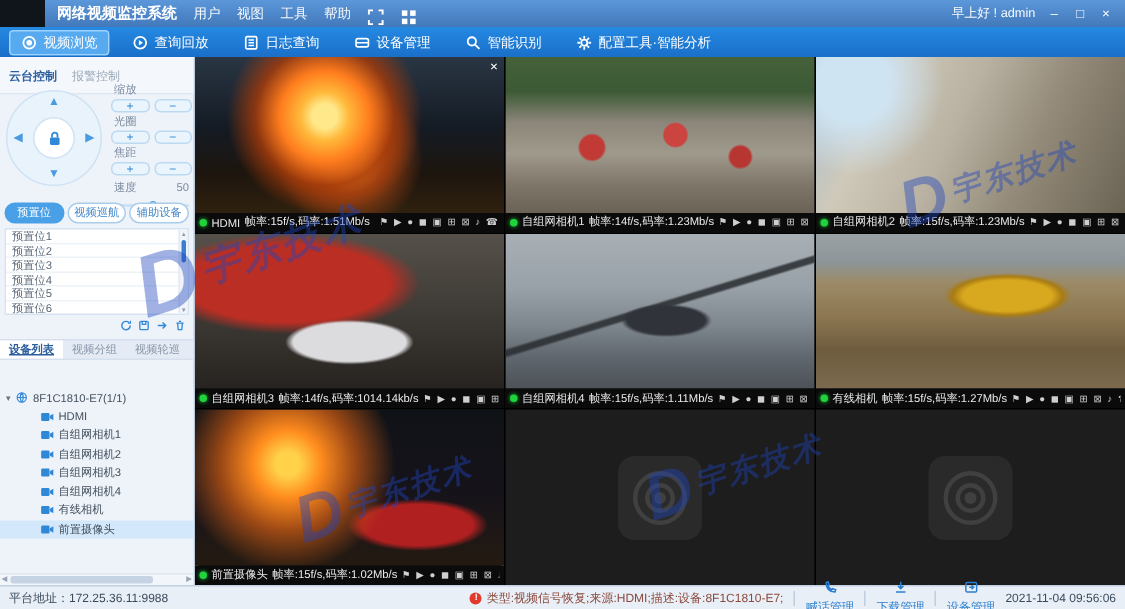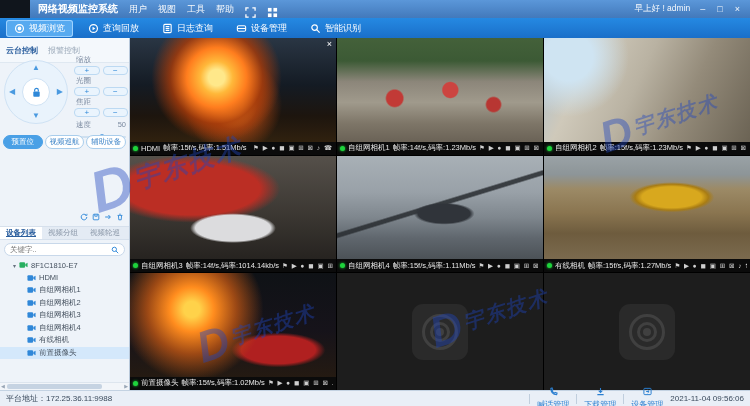--- a/index.html
+++ b/index.html
@@ -234,20 +234,27 @@
         </svg>
       <span>设备管理</span>
     </span>
     <span class="tbtn">
       <svg viewBox="0 0 12 12" fill="none" stroke="#fff" stroke-width="1.3">
           <circle cx="5" cy="5" r="3"></circle>
           <path d="M7.3 7.3L10.5 10.5"></path>
         </svg>
       <span>智能识别</span>
     </span>
+    <span class="tbtn">
+      <svg viewBox="0 0 12 12" fill="none" stroke="#fff" stroke-width="1.3">
+          <circle cx="6" cy="6" r="2.2"></circle>
+          <path d="M6 1v2M6 9v2M1 6h2M9 6h2M2.5 2.5l1.4 1.4M8.1 8.1l1.4 1.4M9.5 2.5L8.1 3.9M3.9 8.1L2.5 9.5"></path>
+        </svg>
+      <span>配置工具·智能分析</span>
+    </span>
   </div>
 
   <div class="sidebar">
     <div class="ptz-tabs">
       <span class="on">云台控制</span>
       <span class="off">报警控制</span>
     </div>
 
     <div class="pad">
       <span class="ar u">▲</span>
@@ -287,20 +294,34 @@
         <div class="th"></div>
       </div>
     </div>
 
     <div class="ptabs">
       <span class="ptab on">预置位</span>
       <span class="ptab">视频巡航</span>
       <span class="ptab">辅助设备</span>
     </div>
 
+    <div class="plist">
+      <div class="prow">预置位1</div>
+      <div class="prow">预置位2</div>
+      <div class="prow">预置位3</div>
+      <div class="prow">预置位4</div>
+      <div class="prow">预置位5</div>
+      <div class="prow">预置位6</div>
+
+      <div class="vscroll">
+        <span class="a1">▲</span>
+        <div class="thumb"></div>
+        <span class="a2">▼</span>
+      </div>
+    </div>
 
     <div class="pacts">
       <svg viewBox="0 0 10 10" fill="none" stroke="#2f88d8" stroke-width="1.2">
           <path d="M8.5 5a3.5 3.5 0 11-1-2.4"></path>
           <path d="M8.7 1v2h-2" stroke-width="1"></path>
         </svg>
       <svg viewBox="0 0 10 10" fill="none" stroke="#2f88d8" stroke-width="1.1">
           <rect x="1.5" y="1.5" width="7" height="7" rx="1"></rect>
           <path d="M3.5 1.5v2.5h3V1.5"></path>
         </svg>
@@ -311,36 +332,29 @@
           <path d="M2 3h6M3 3l.5 5.5h3L7 3M4 1.5h2"></path>
         </svg>
     </div>
 
     <div class="dtabs">
       <span class="dtab on">设备列表</span>
       <span class="dtab">视频分组</span>
       <span class="dtab">视频轮巡</span>
     </div>
 
-    <div class="search">
-      <input placeholder="关键字.." style="">
-      <svg viewBox="0 0 10 10" fill="none" stroke="#2f88d8" stroke-width="1.2">
-          <circle cx="4.2" cy="4.2" r="2.7"></circle>
-          <path d="M6.3 6.3L9 9"></path>
-        </svg>
-    </div>
 
     <div class="tree">
-      <div class="trow i2">
+      <div class="trow i1">
         <span class="car">▾</span>
-        <svg viewBox="0 0 10 8">
-            <rect x="0.5" y="1" width="6.2" height="6" rx="1" fill="#27ae60"></rect>
-            <path d="M7 3l2.5-1.4v4.8L7 5z" fill="#27ae60"></path>
-          </svg>
-        <span>8F1C1810-E7</span>
+        <svg viewBox="0 0 10 10" fill="none" stroke="#2f87d8" stroke-width="1">
+            <circle cx="5" cy="5" r="3.8"></circle>
+            <path d="M1.2 5h7.6M5 1.2c1.6 1.8 1.6 5.8 0 7.6M5 1.2c-1.6 1.8-1.6 5.8 0 7.6"></path>
+          </svg>
+        <span>8F1C1810-E7(1/1)</span>
       </div>
       <div class="trow i3">
         <svg viewBox="0 0 10 8">
             <rect x="0.5" y="1" width="6.2" height="6" rx="1" fill="#2f87d8"></rect>
             <path d="M7 3l2.5-1.4v4.8L7 5z" fill="#2f87d8"></path>
           </svg>
         <span>HDMI</span>
       </div>
       <div class="trow i3">
         <svg viewBox="0 0 10 8">
@@ -479,20 +493,24 @@
         <div class="lz1"></div>
           <div class="lz2"></div>
           <div class="lz3"></div>
       </div>
     </div>
   </div>
 
   <div class="appbar">
     <span class="grp">平台地址：172.25.36.11:9988</span>
     <span class="rt">
+      <span class="grp">
+        <span class="abadge">!</span>
+        <span class="alarmtxt">类型:视频信号恢复;来源:HDMI;描述:设备:8F1C1810-E7;</span>
+      </span>
       <span class="sep"></span>
       <span class="grp blink">
         <svg viewBox="0 0 10 10" fill="none" stroke="#2b7fd0" stroke-width="1.2">
             <path d="M2 1.5C2 6 4.5 8.5 8.5 8.5L9 6.8 6.8 6l-.8.8C4.8 6.2 4 5.4 3.4 4l.8-.8L3.4 1z"></path>
           </svg>
         <span>喊话管理</span>
       </span>
       <span class="sep"></span>
       <span class="grp blink">
         <svg viewBox="0 0 10 10" fill="none" stroke="#2b7fd0" stroke-width="1.2">

